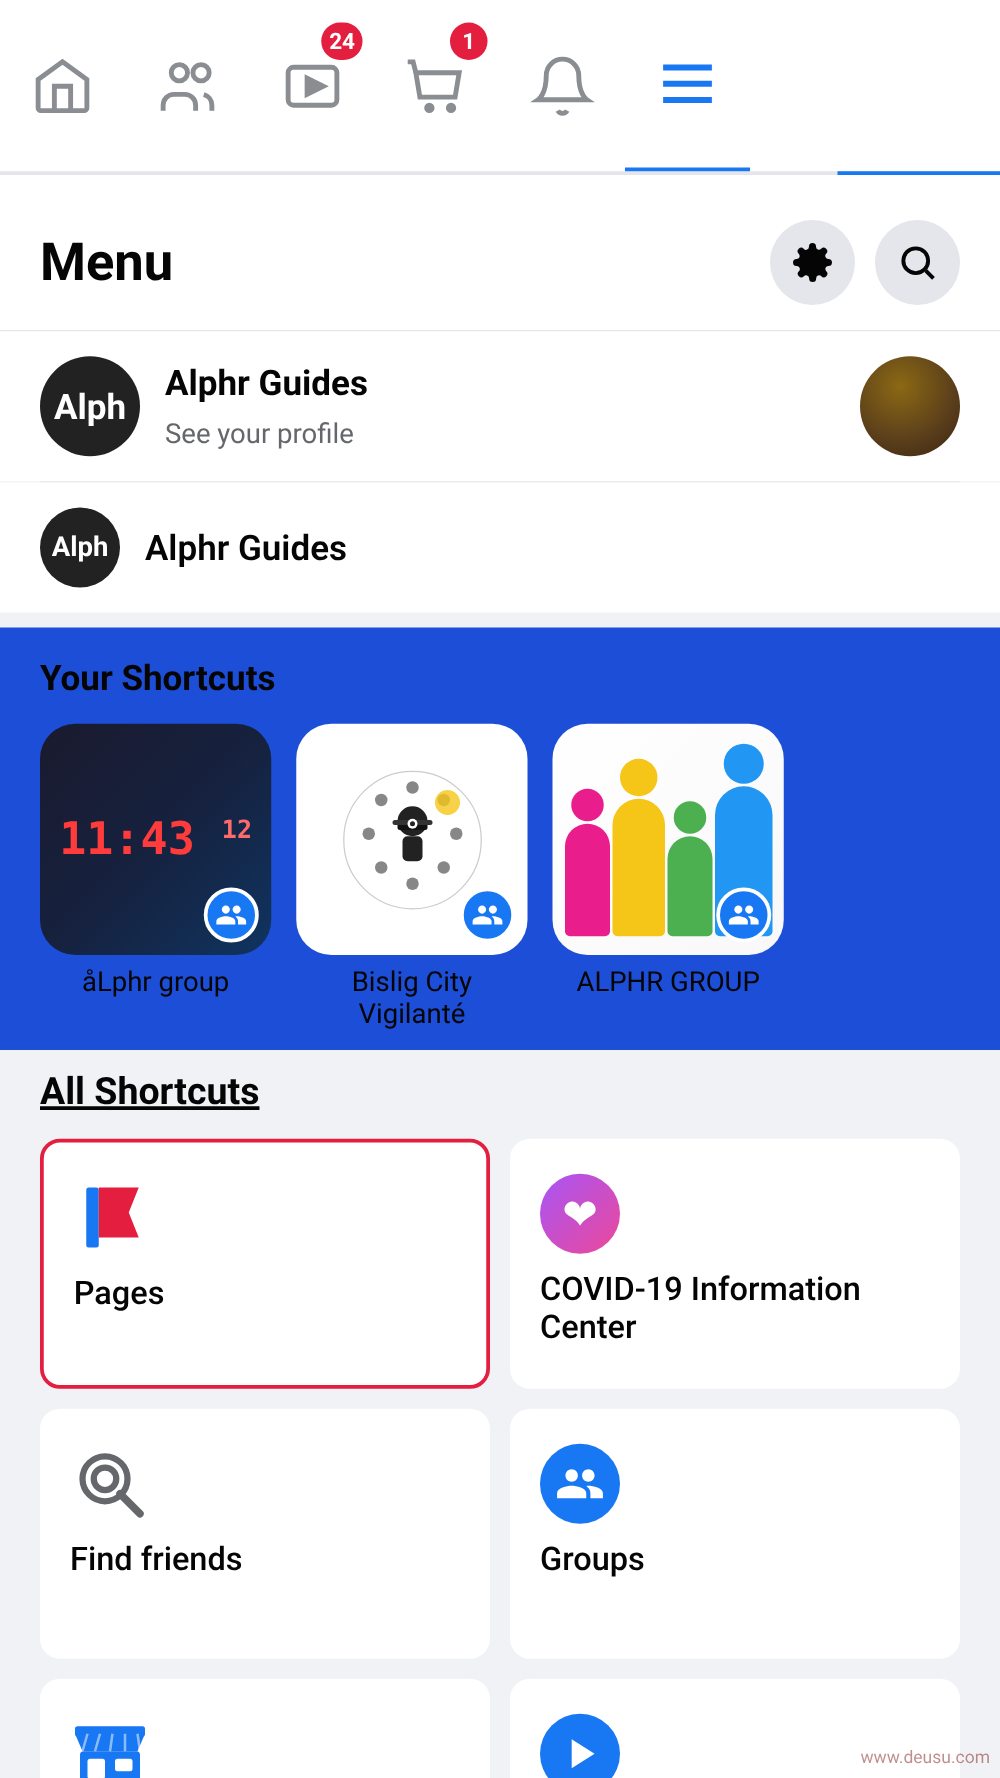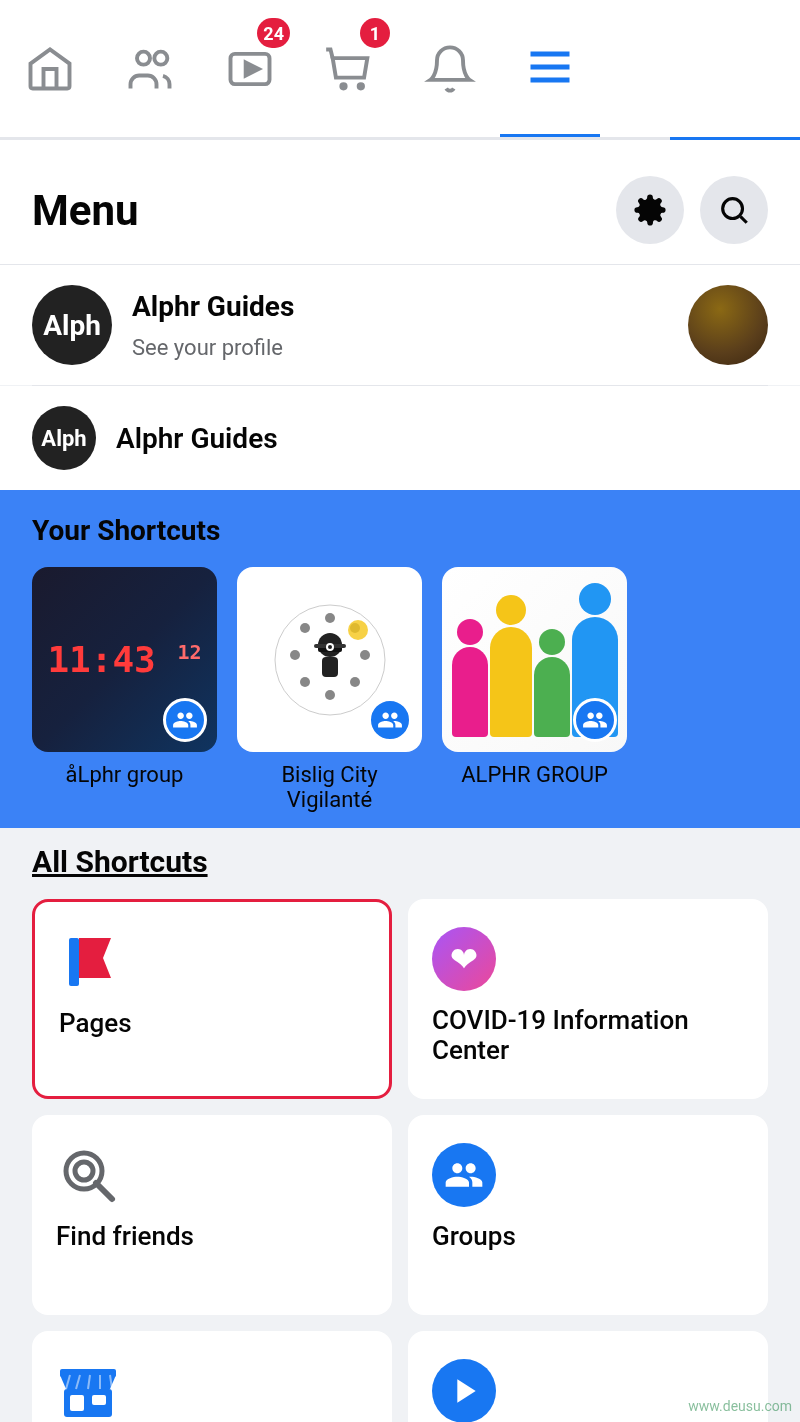--- a/index.html
+++ b/index.html
@@ -169,43 +169,44 @@
       flex-shrink: 0;
     }
     .alphr-name {
       font-size: 28px;
       font-weight: 600;
       color: #050505;
     }
 
     
     .shortcuts-section {
-      background: #3b82f6;
+      background: #1d4ed8;
       padding: 24px 32px 16px 32px;
+      margin-top: 12px;
     }
     .shortcuts-title {
       font-size: 28px;
       font-weight: 700;
       color: #050505;
       margin-bottom: 20px;
     }
     .shortcuts-grid {
       display: flex;
       gap: 20px;
     }
     .shortcut-item {
       display: flex;
       flex-direction: column;
       align-items: center;
       width: 185px;
     }
     .shortcut-thumb {
       width: 185px;
       height: 185px;
-      border-radius: 16px;
+      border-radius: 28px;
       background: #222;
       position: relative;
       overflow: hidden;
       display: flex;
       align-items: center;
       justify-content: center;
     }
     .shortcut-thumb-clock {
       background: linear-gradient(135deg, #1a1a2e 0%, #16213e 50%, #0f3460 100%);
     }
@@ -315,21 +316,21 @@
       align-items: center;
       justify-content: center;
     }
 
     
     .watermark {
       position: fixed;
       bottom: 8px;
       right: 8px;
       font-size: 14px;
-      color: #15803d;
+      color: #7f1d1d;
       opacity: 0.5;
     }
 
     
     .figure-container {
       display: flex;
       align-items: flex-end;
       gap: 2px;
       padding: 10px;
     }

